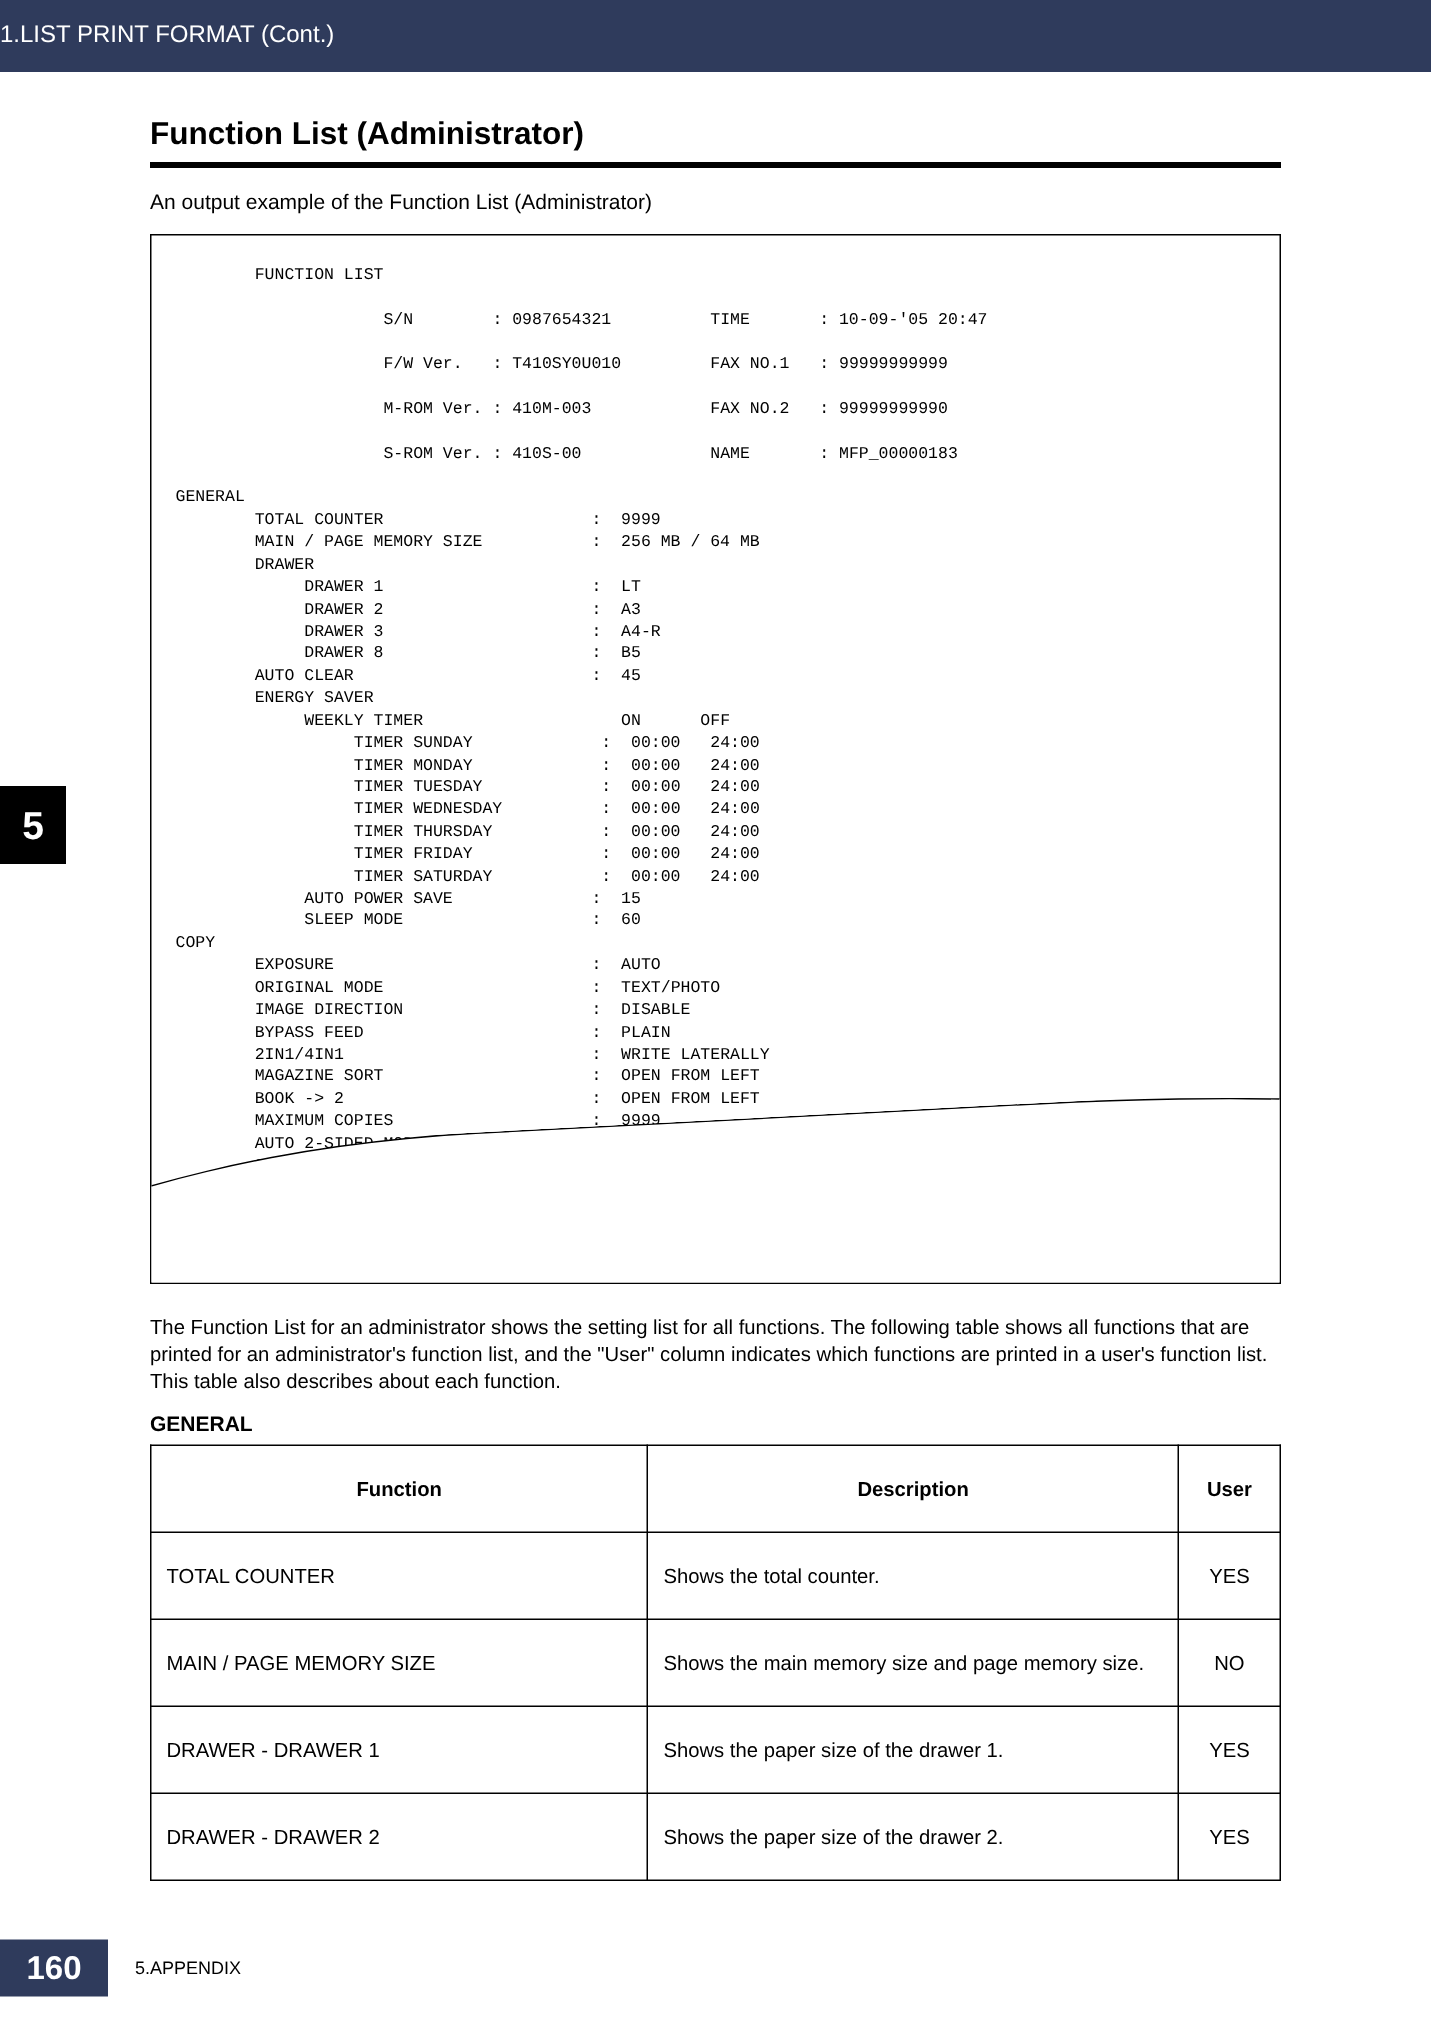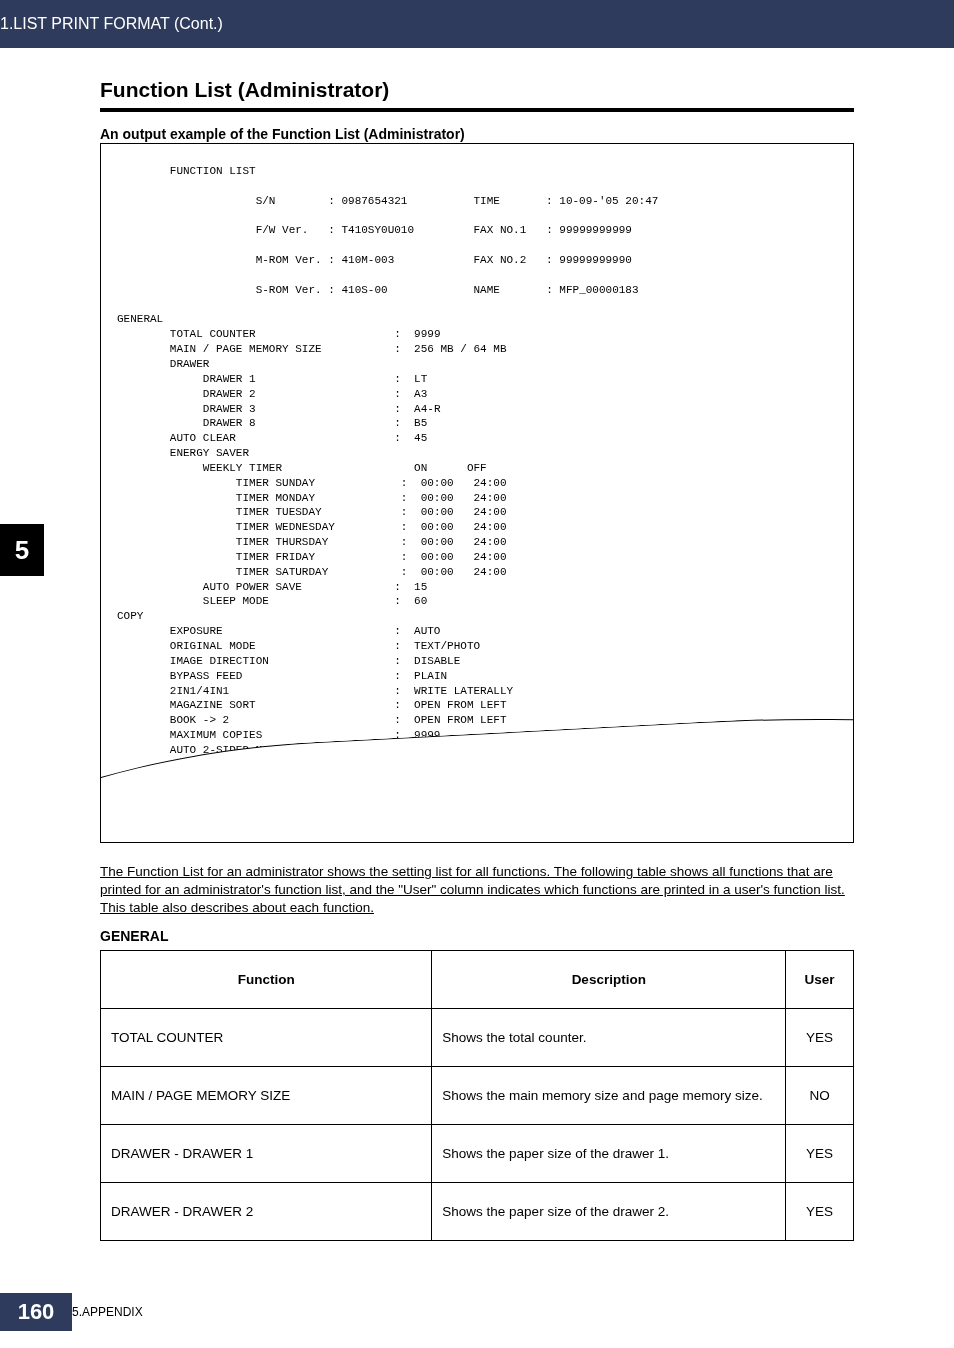--- a/index.html
+++ b/index.html
@@ -31,22 +31,22 @@
     font-weight: bold;
     margin-bottom: 6px;
   }
   .hr-thick {
     border: none;
     border-top: 4px solid #000;
     margin-bottom: 14px;
   }
   .sub-title {
     font-size: 14px;
-    font-weight: bold;
-    margin-bottom: 1px;
+    font-weight: normal;
+    margin-bottom: 14px;
   }
   .output-box {
     border: 1px solid #000;
     width: 100%;
     height: 700px;
     padding: 20px 16px 0 16px;
     font-family: "Courier New", Courier, monospace;
     font-size: 11px;
     line-height: 1.35;
     white-space: pre;
@@ -61,21 +61,20 @@
     height: 210px;
     background: #fff;
     border-top: 1px solid #000;
     border-radius: 50% 50% 0 0 / 140% 60% 0 0;
     transform: rotate(-3deg);
   }
   .body-text {
     margin-top: 20px;
     font-size: 13.5px;
     line-height: 1.35;
-    text-decoration: underline;
   }
   .general-label {
     font-weight: bold;
     margin-top: 10px;
     margin-bottom: 6px;
     font-size: 14px;
   }
   table.func {
     width: 100%;
     border-collapse: collapse;
@@ -122,20 +121,21 @@
     width: 72px;
     height: 38px;
     display: flex;
     align-items: center;
     justify-content: center;
     font-size: 22px;
     font-weight: bold;
   }
   .footer-text {
     font-size: 12px;
+    margin-left: 18px;
   }
 </style>
 </head>
 <body>
 
 <div class="header-band">
   <span class="header-band-text">1.LIST PRINT FORMAT (Cont.)</span>
 </div>
 
 <div class="side-tab">

